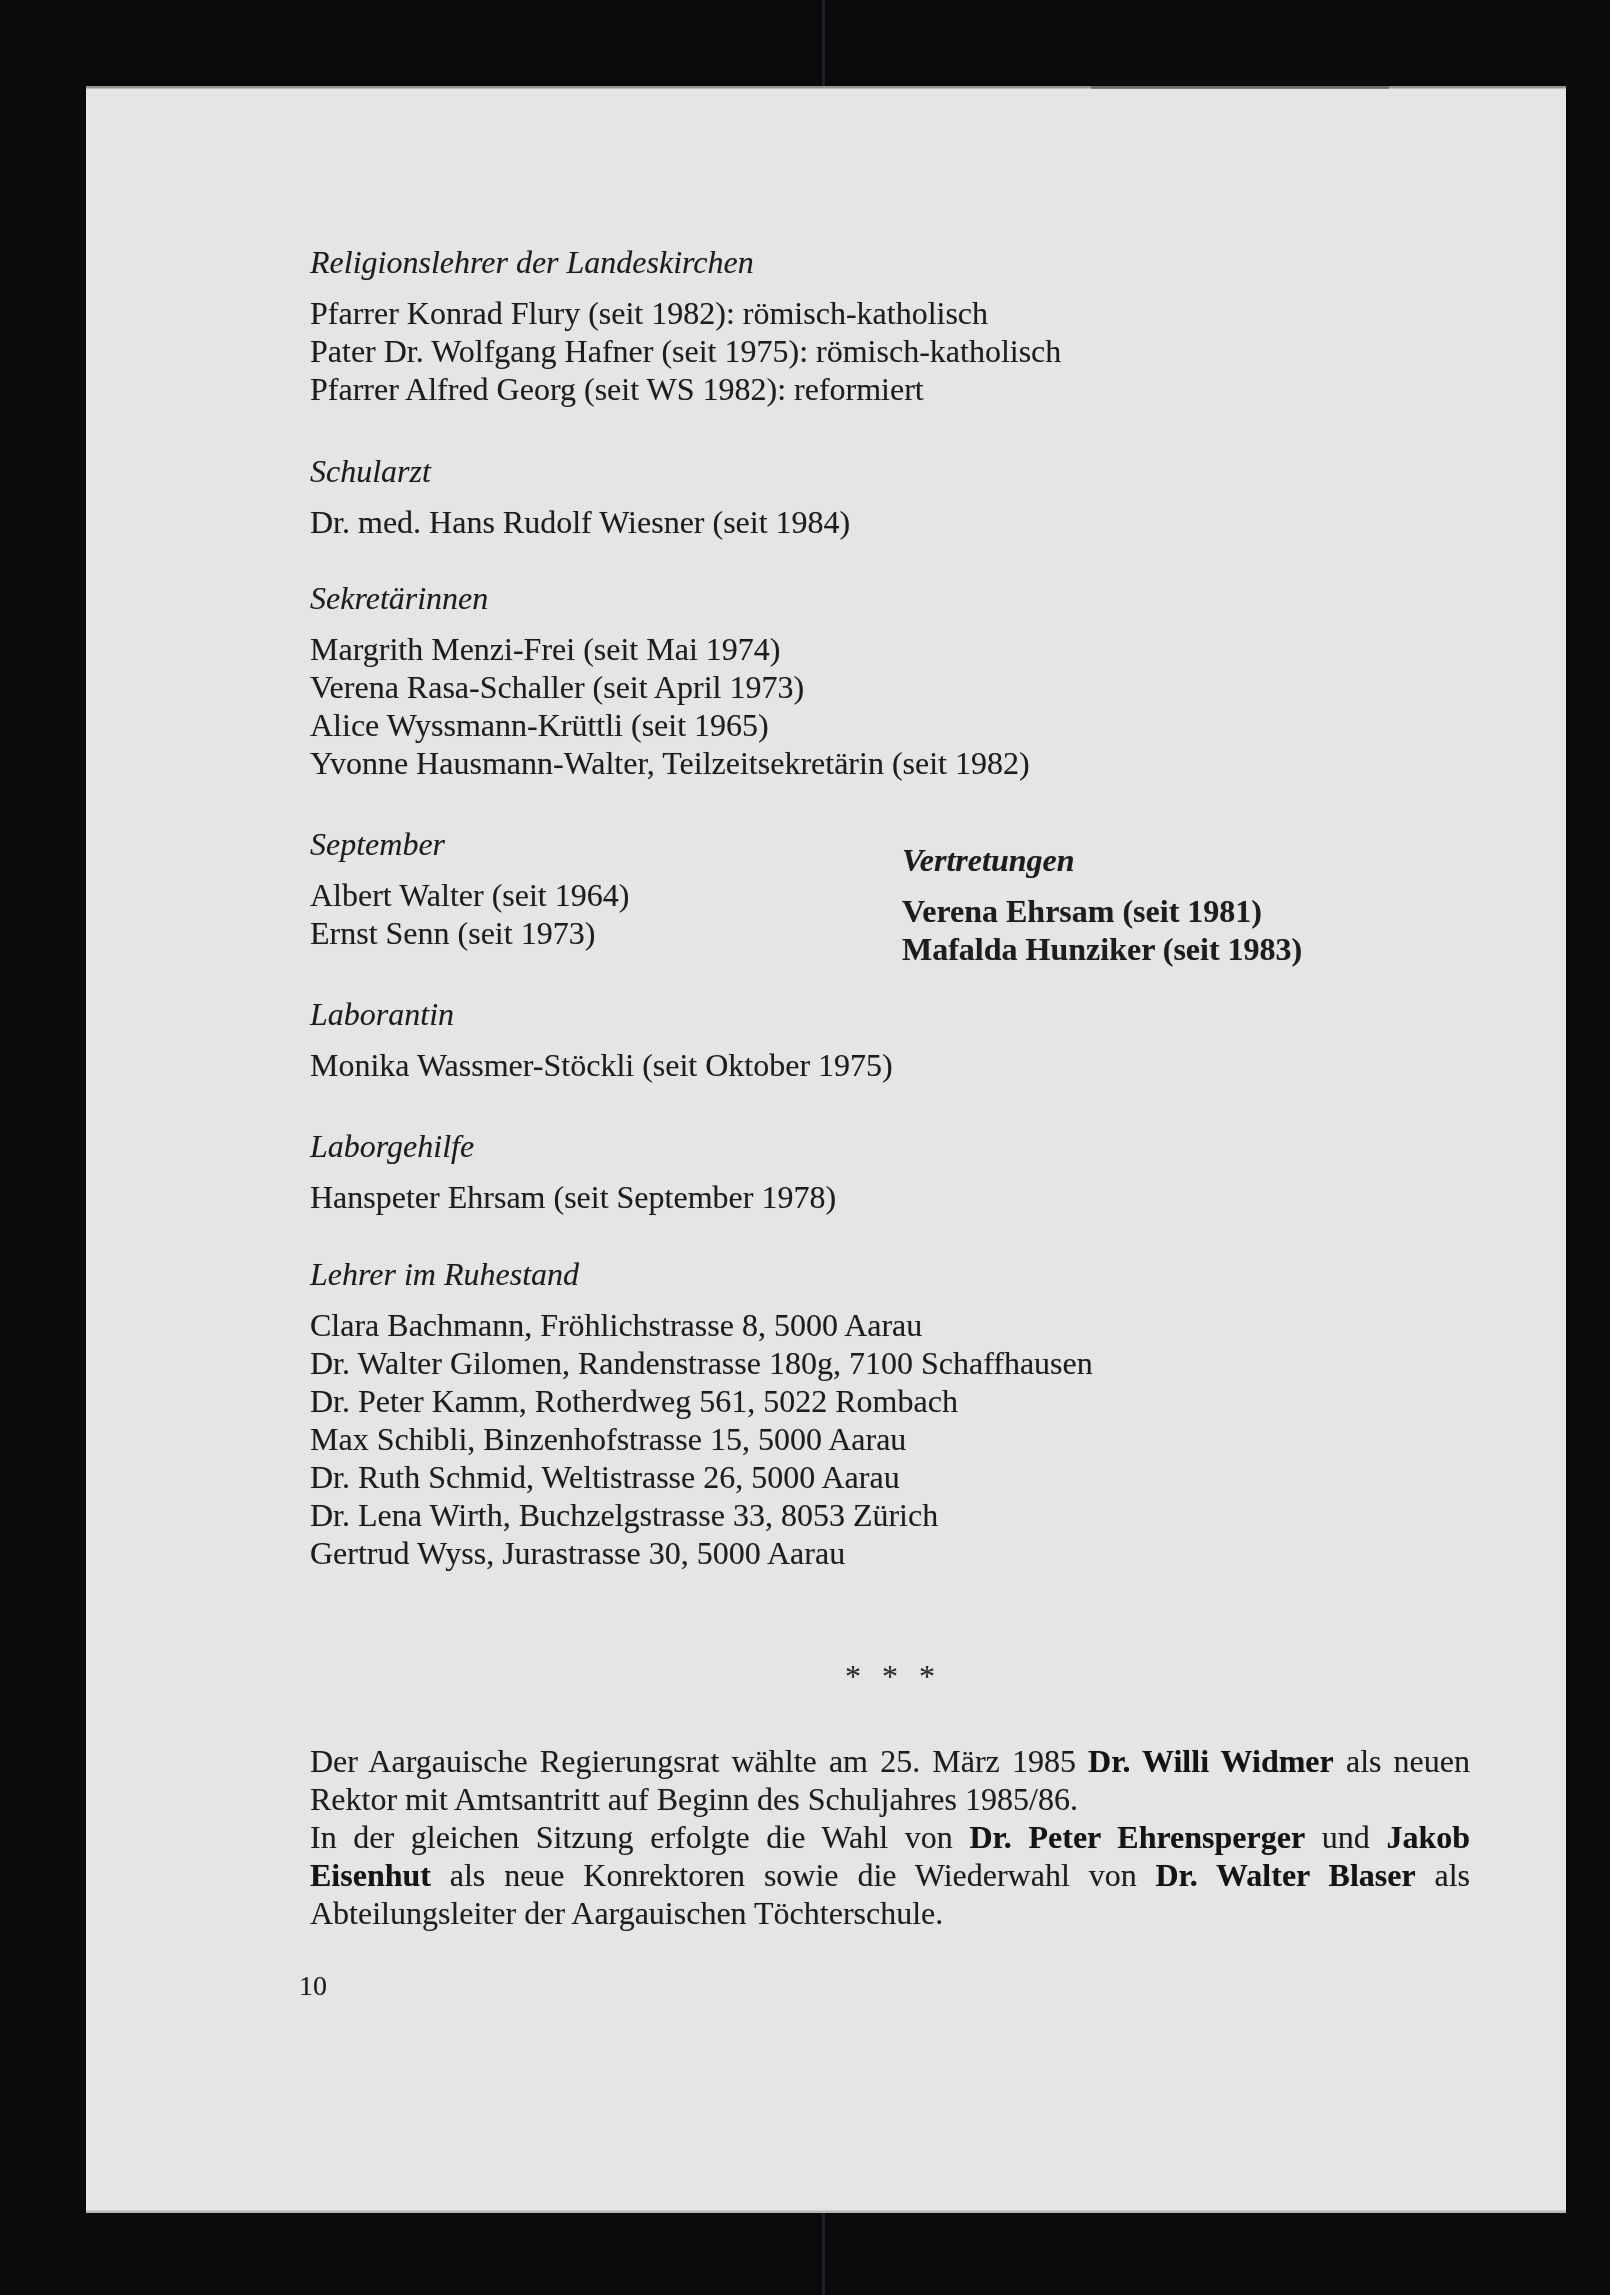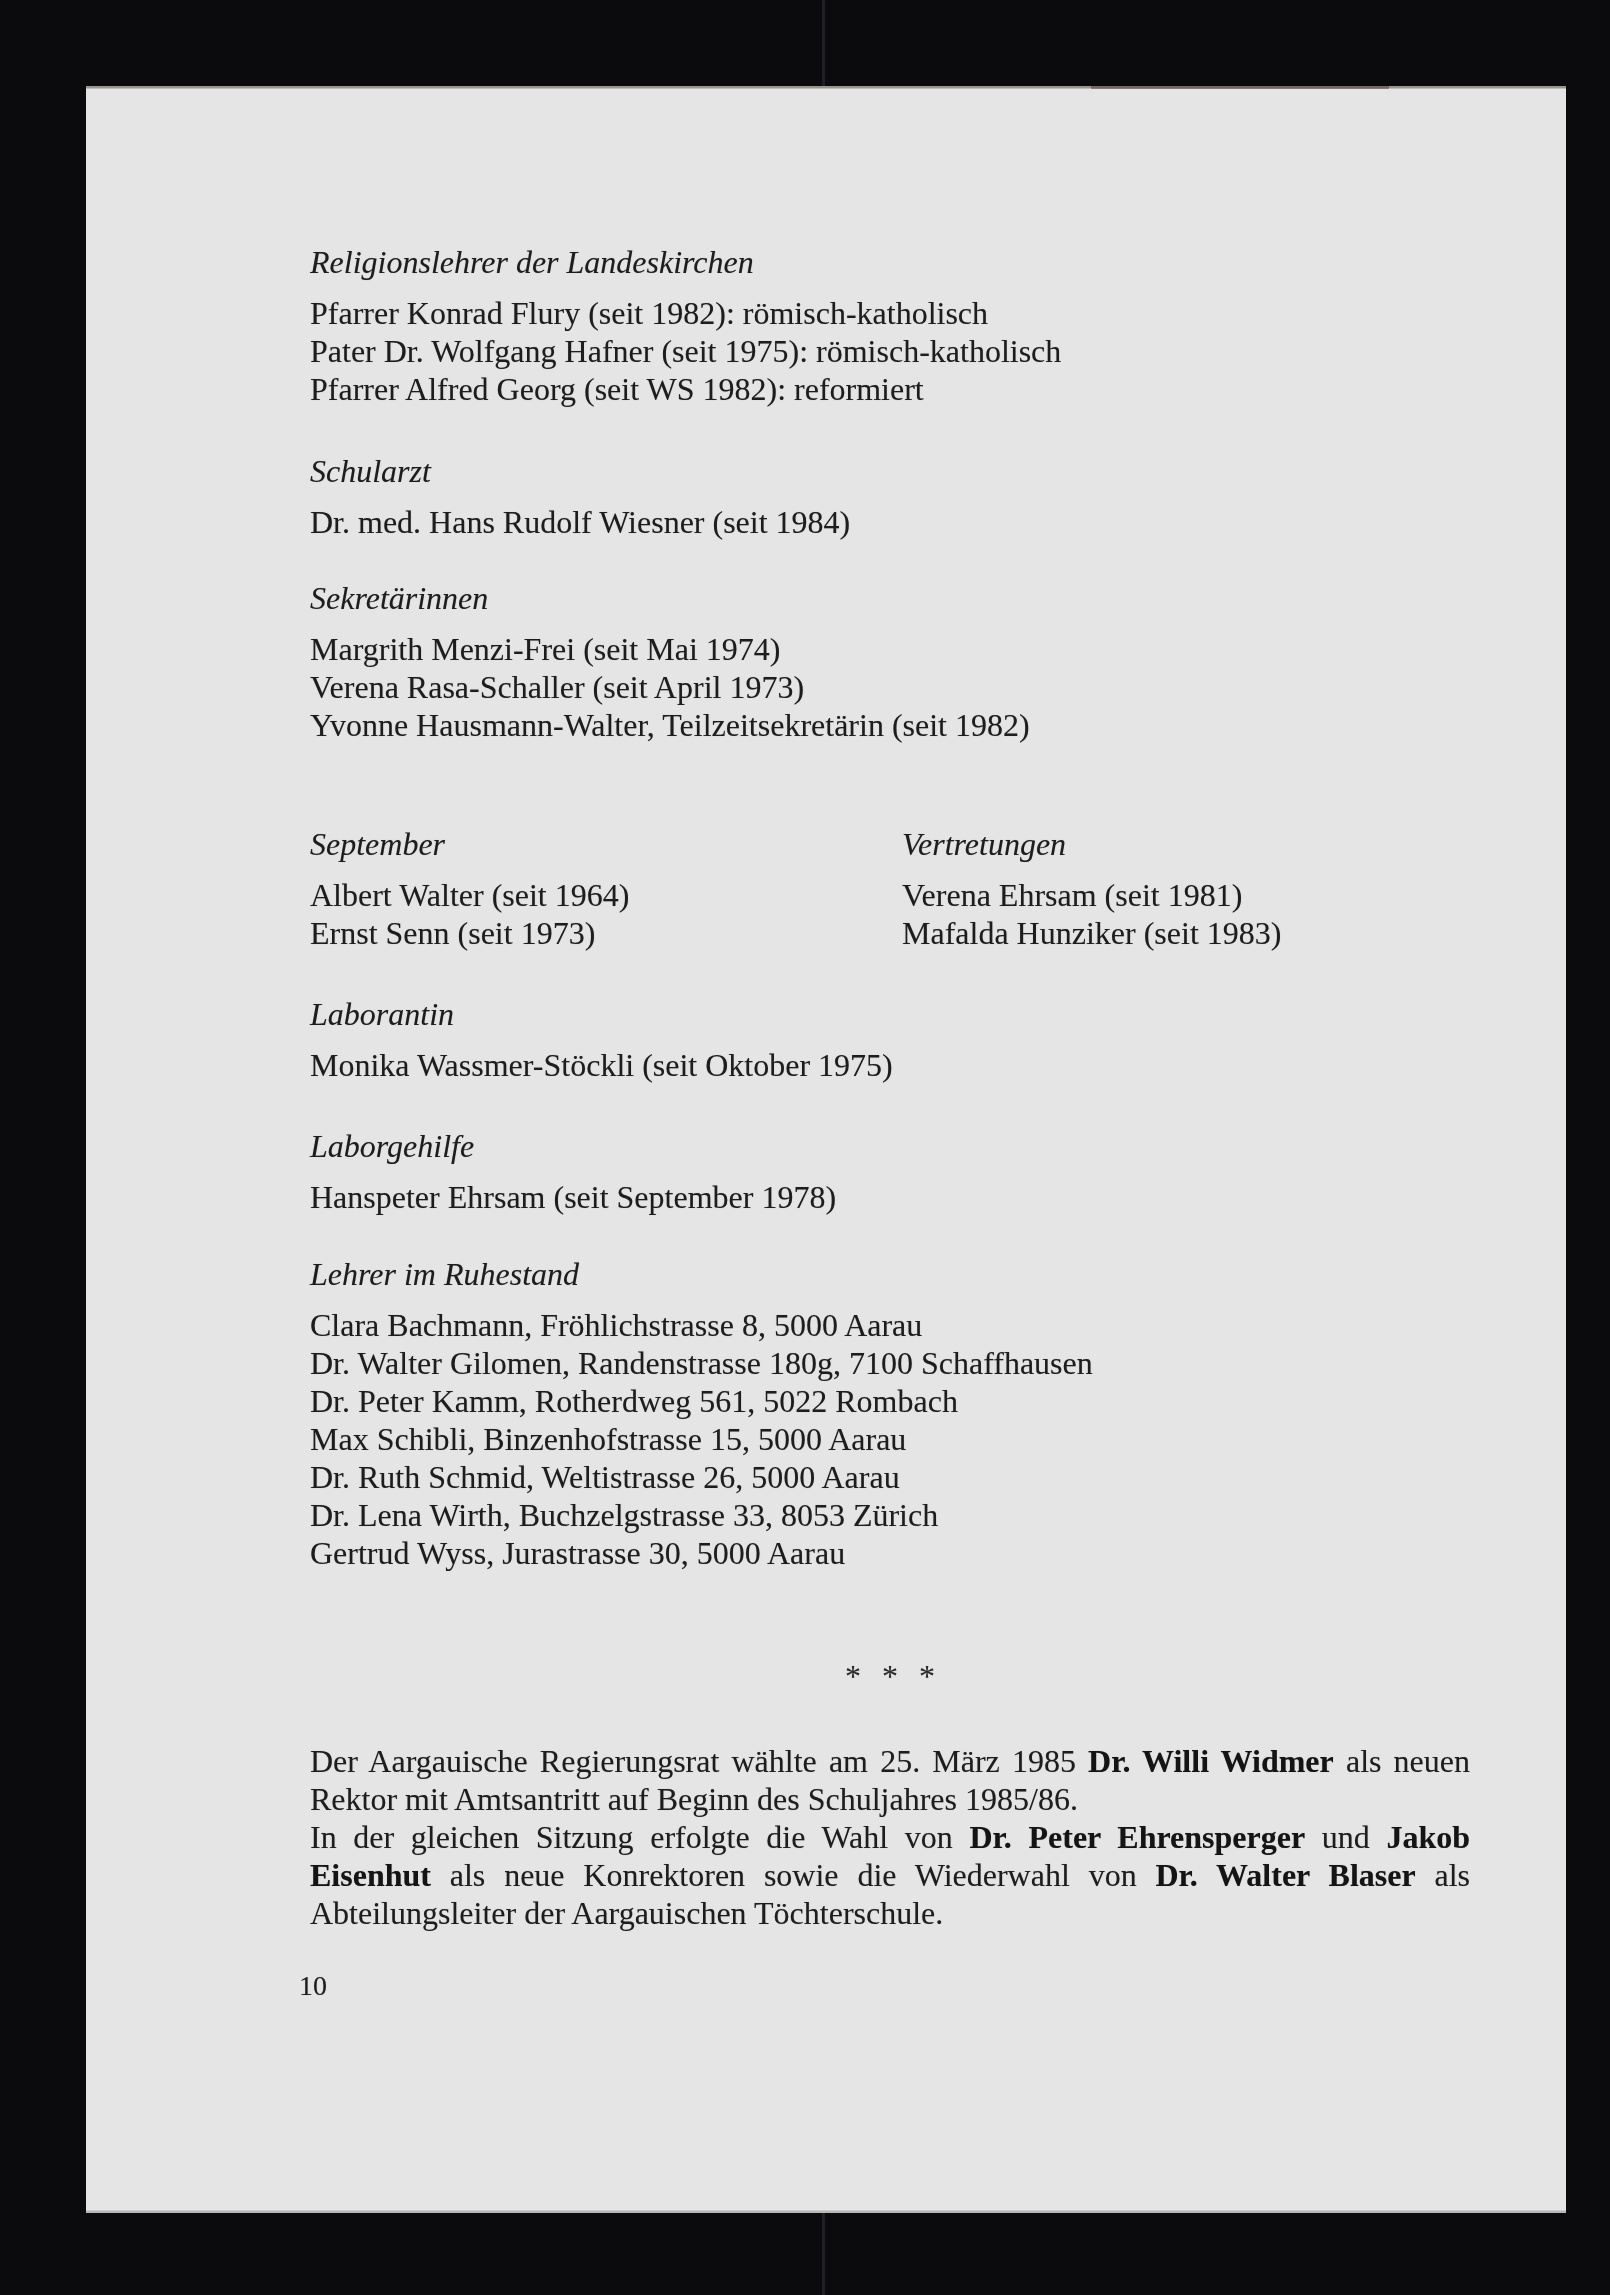--- a/index.html
+++ b/index.html
@@ -26,21 +26,21 @@
     color:#1d1d1d;font-size:32px;line-height:38px;
     text-shadow:0 0 0.8px rgba(40,40,40,.35);
   }
   .sec{position:absolute;left:0;top:0;width:100%;}
   .sec-heading{
     font-style:italic;line-height:38px;margin:0 0 13px 0;
   }
   .entry{line-height:38px;white-space:nowrap;}
   .two-col{position:relative;width:100%;}
   .col-left{position:absolute;left:0;top:0;}
-  .col-right{position:absolute;left:592px;top:0;}
+  .col-right{position:absolute;left:592px;top:16px;font-weight:bold;}
   .stars{
     position:absolute;left:0;top:1571px;width:1160px;
     text-align:center;font-size:32px;line-height:38px;
     word-spacing:13px;color:#2a2a2a;
   }
   .closing{
     position:absolute;left:0;top:1656px;width:1160px;
     text-align:justify;
   }
   .closing p{margin:0;}
@@ -78,20 +78,21 @@
 
     <div class="sec" id="sec-schularzt">
       <div class="sec-heading">Schularzt</div>
       <div class="entry">Dr. med. Hans Rudolf Wiesner (seit 1984)</div>
     </div>
 
     <div class="sec" id="sec-sekretaerinnen">
       <div class="sec-heading">Sekretärinnen</div>
       <div class="entry">Margrith Menzi-Frei (seit Mai 1974)</div>
       <div class="entry">Verena Rasa-Schaller (seit April 1973)</div>
+      <div class="entry">Alice Wyssmann-Krüttli (seit 1965)</div>
       <div class="entry">Yvonne Hausmann-Walter, Teilzeitsekretärin (seit 1982)</div>
     </div>
 
     <div class="sec two-col" id="sec-hauswarte-vertretungen">
       <div class="col-left">
         <div class="sec-heading">September</div>
         <div class="entry">Albert Walter (seit 1964)</div>
         <div class="entry">Ernst Senn (seit 1973)</div>
       </div>
       <div class="col-right">

